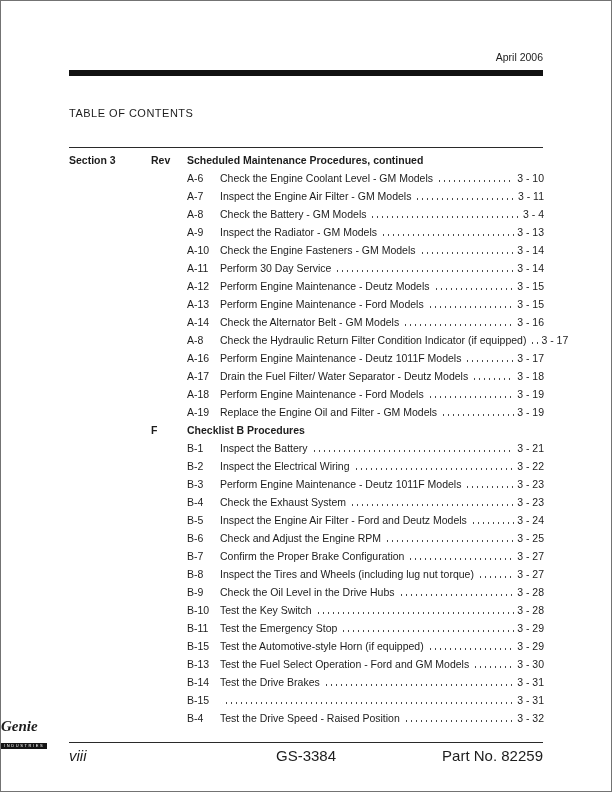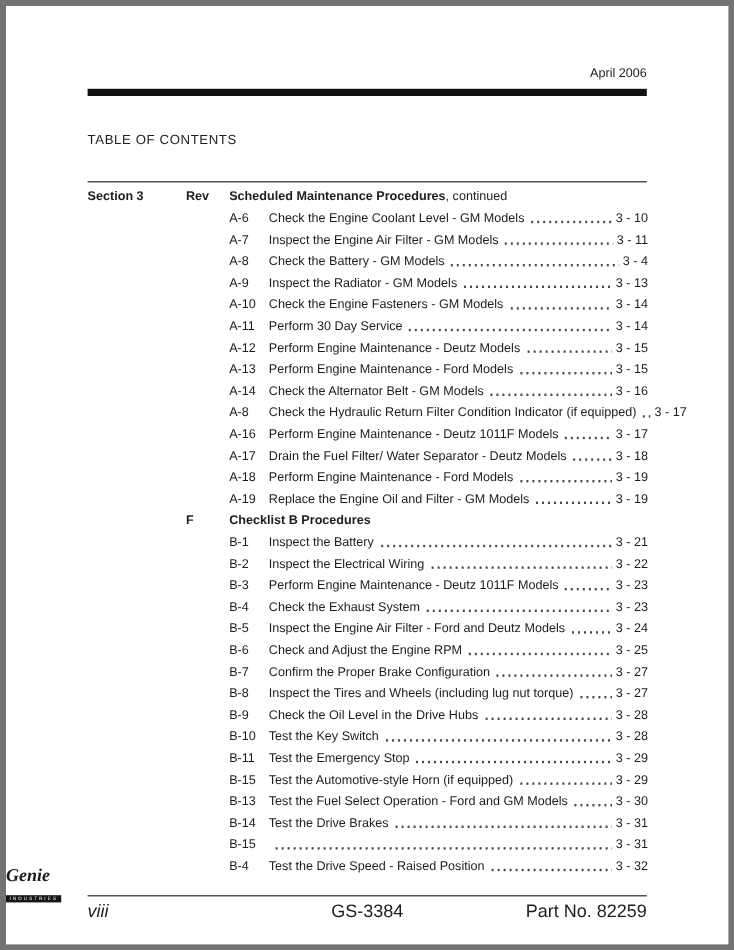--- a/index.html
+++ b/index.html
@@ -5,21 +5,21 @@
   html, body { margin: 0; padding: 0; }
   body {
     width: 612px; height: 792px;
     background: #d8d8d8;
     font-family: "Liberation Sans", sans-serif;
   }
   .page {
     position: relative;
     width: 612px; height: 792px;
     background: #ffffff;
-    border: 5px solid #737373;
+    border: 1px solid #737373;
     box-sizing: border-box;
     color: #1d1d1d;
     overflow: hidden;
   }
   .date-line {
     position: absolute; top: 50px; left: 68px; right: 68px;
     text-align: right; font-size: 10.5px;
   }
   .thick-rule {
     position: absolute; top: 69px; left: 68px; right: 68px;
@@ -39,21 +39,21 @@
   }
   .toc-row {
     display: flex; align-items: baseline;
     height: 18px; line-height: 18px;
     font-size: 10.5px; white-space: nowrap;
   }
   .c-section { flex: none; width: 82px; }
   .c-rev     { flex: none; width: 36px; }
   .c-main    { flex: 1; display: flex; align-items: baseline; min-width: 0; }
   .bold, .c-main b { font-weight: bold; }
-  .suffix { font-weight: normal; }
+  .suffix { font-weight: bold; }
   .e-id    { flex: none; width: 33px; }
   .e-title { flex: none; }
   .leader {
     flex: 1 1 auto;
     align-self: flex-end;
     height: 2px;
     margin: 0 3px 5px 4px;
     background-image: radial-gradient(circle, #4a4a4a 0.9px, transparent 1.1px);
     background-size: 5px 2px;
     background-repeat: repeat-x;

